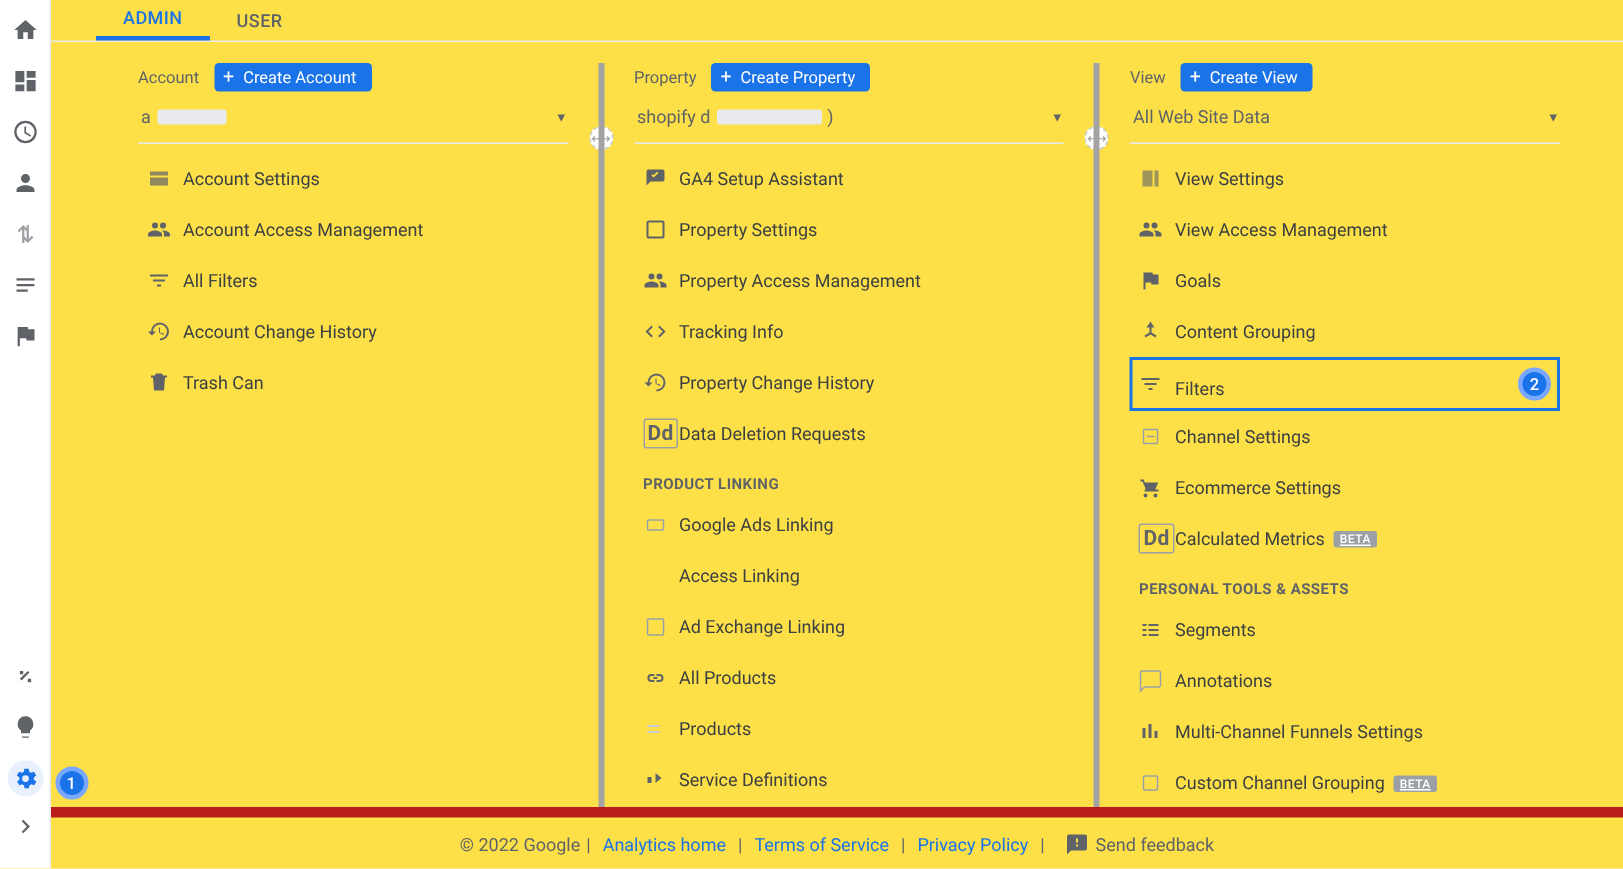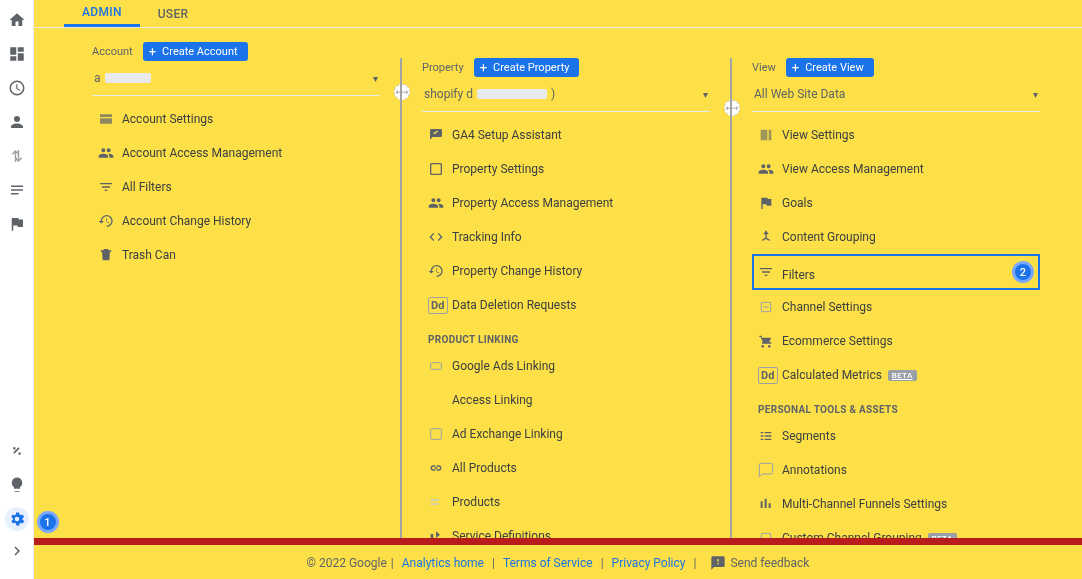--- a/index.html
+++ b/index.html
@@ -31,21 +31,21 @@
   .tabs {
     display: flex; border-bottom: 1px solid #e8eaed; padding-left: 30px; height: 28px;
   }
   .tab {
     padding: 0 18px; font-size: 12px; font-weight: 500; letter-spacing: .3px;
     color: #5f6368; display: flex; align-items: center; cursor: pointer;
   }
   .tab.active { color: #1a73e8; border-bottom: 3px solid #1a73e8; }
   .columns { flex: 1; display: flex; padding: 14px 22px 0 58px; overflow: hidden; }
   .col { flex: 1; padding-right: 20px; position: relative; }
-  .col + .col { border-left: 2px solid #a3a3a3; padding-left: 20px; margin-top: 16px; }
+  .col + .col { border-left: 4px solid #a3a3a3; padding-left: 20px; }
   .col-head {
     display: flex; align-items: center; font-size: 11px; color: #5f6368; margin-bottom: 6px;
   }
   .col-head .label { font-weight: 400; margin-right: 10px; }
   .create-btn {
     background: #1a73e8; color: #fff; border-radius: 3px; padding: 3px 10px 3px 6px;
     font-size: 11px; display: inline-flex; align-items: center; cursor: pointer;
   }
   .create-btn .plus { margin-right: 6px; font-size: 13px; line-height: 1; }
   .selector {
@@ -60,21 +60,21 @@
   .menu-item {
     display: flex; align-items: center; padding: 7px 6px; font-size: 12px; color: #3c4043;
     cursor: pointer; border-radius: 2px; position: relative;
   }
   .menu-item .mi-icon {
     width: 24px; height: 20px; display: flex; align-items: center; justify-content: flex-start;
     color: #5f6368; flex-shrink: 0;
   }
   .menu-item .mi-icon svg { width: 16px; height: 16px; fill: #5f6368; }
   .menu-item .mi-dd {
-    font-size: 11px; font-weight: 700; border: 1.5px solid #9aa0a6; border-radius: 2px;
+    font-size: 14px; font-weight: 700; border: 1.5px solid #9aa0a6; border-radius: 2px;
     padding: 1px 2px; color: #5f6368; letter-spacing: .2px;
   }
   .menu-item.highlight {
     border: 2px solid #1a73e8; border-radius: 0; padding: 5px 4px;
   }
   .section-head {
     font-size: 10px; font-weight: 700; letter-spacing: .3px; color: #5f6368;
     padding: 12px 6px 4px 6px;
   }
   .beta {

